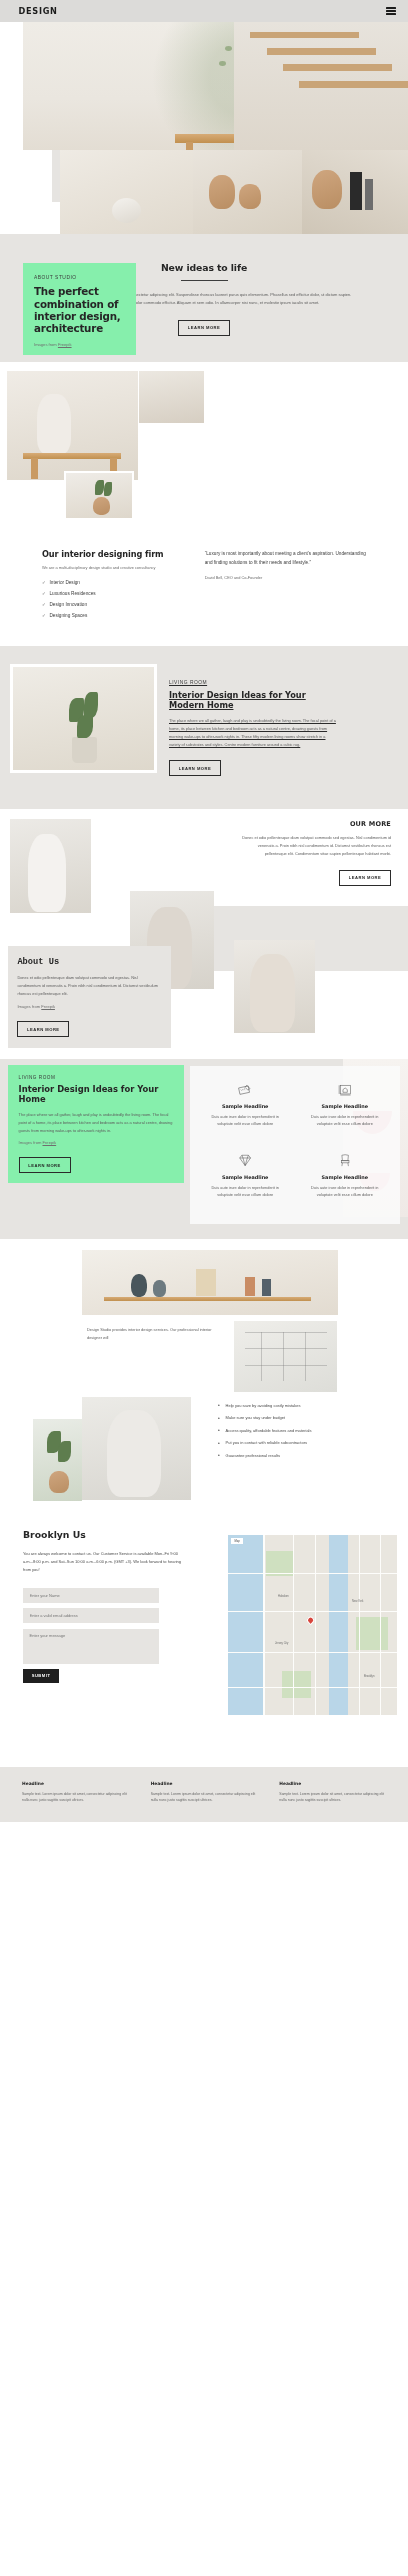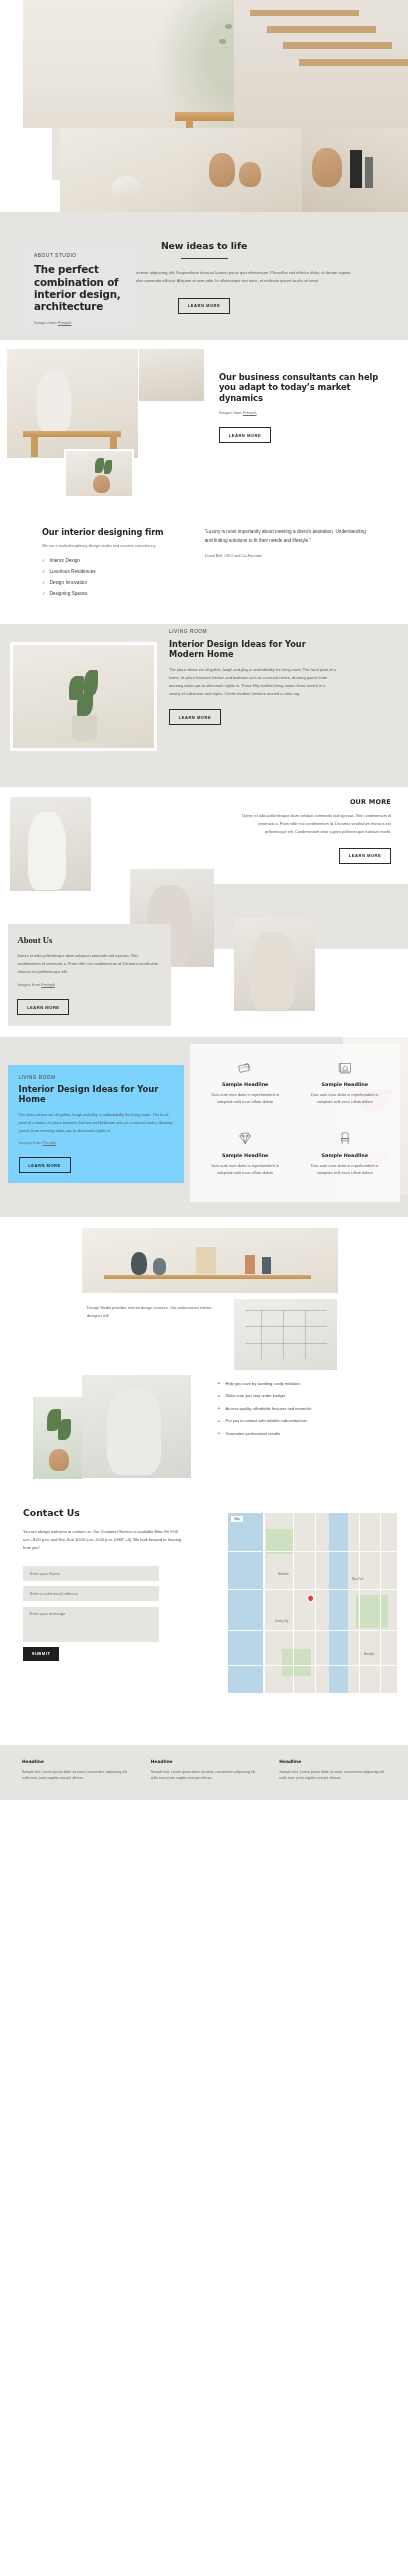--- a/index.html
+++ b/index.html
@@ -81,21 +81,21 @@
     position:absolute; left:302px; top:0; width:106px; height:84px;
     background: linear-gradient(200deg,#e4ded4,#cfc6b7);
   }
   .orb { position:absolute; border-radius:50%; background:linear-gradient(160deg,#f4f2ee,#ddd8cf); }
   .pot { position:absolute; border-radius:46% 46% 40% 40%; background:linear-gradient(160deg,#cfa67f,#b98e63); }
   .blackbox { position:absolute; background:#2a2a2a; }
 
   
   .about-card {
     position:absolute; left:23px; top:241px; width:113px; min-height:83px;
-    background:#e5e5e5; padding:12px 11px 8.7px 11px; z-index:5;
+    background:#86efac; padding:12px 11px 8.7px 11px; z-index:5;
   }
   .eyebrow {
     font-size: 4.9px; letter-spacing: 0.5px; color:#3b3b3b; margin-bottom:5.4px;
     font-family:"Liberation Sans", sans-serif;
   }
   h1.big {
     font-family:"DejaVu Sans", sans-serif;
     font-weight: bold;
     font-size: 10.3px;
     line-height: 1.18;
@@ -169,21 +169,21 @@
 
   
   .s-living { position:relative; background:#e6e4e1; height:163px; }
   .living-img {
     position:absolute; left:9.8px; top:18.5px; width:147px; height:109px;
     background:linear-gradient(170deg,#efece6,#ded8cc);
     border:3.3px solid #fff;
   }
   .plant-pot{position:absolute;background:#d8d3c8;border-radius:2.2px 2.2px 5.4px 5.4px;}
   .plant-leaf{position:absolute;background:#5e7d4e;border-radius:50% 10% 50% 10%;}
-  .living-text { position:absolute; left:169px; top:5px; width:167px; }
+  .living-text { position:absolute; left:169px; top:34px; width:167px;text-decoration:underline; }
   .living-text h2 {
     font-family:"DejaVu Sans", sans-serif; font-weight:bold;
     font-size:8.2px; line-height:1.24; color:#262626; margin:4.4px 0 6.5px;
   }
   .living-text p.body { text-align:left; font-size:3.9px; line-height:2.0; }
 
   
   .s-team { position:relative; background:#fff; height:250px; }
   .team-p1 {
     position:absolute; left:9.8px; top:9.8px; width:81px; height:94px;
@@ -204,28 +204,28 @@
   }
   .team-right p.body { text-align:right; font-size:3.9px; line-height:2.0; }
   .team-grayband {
     position:absolute; left:169px; top:97px; width:239px; height:65px; background:#e6e4e1;
   }
   .aboutus {
     position:absolute; left:7.6px; top:137px; width:163px; padding:11px 9.8px;
     background:#e6e4e1;
   }
   .aboutus h2 {
-    font-family:Liberation Serif, serif; font-weight:bold;
+    font-family:Liberation Mono, monospace; font-weight:bold;
     font-size:8.7px; color:#262626; margin-bottom:7.6px;
   }
   .aboutus p.body { text-align:left; font-size:3.9px; line-height:2.0; }
 
   
   .s-features { position:relative; background:#e6e4e1; height:180px; }
-  .feat-left { position:absolute; left:7.6px; top:28px; width:176px; padding:9.8px 11px; background:#7dd3fc; }
+  .feat-left { position:absolute; left:7.6px; top:6px; width:176px; padding:9.8px 11px; background:#86efac; }
   .feat-left .eyebrow { font-size:4.7px; letter-spacing:0.5px; margin-bottom:4.4px; }
   .feat-left h2 {
     font-family:"DejaVu Sans", sans-serif; font-weight:bold;
     font-size:8.4px; line-height:1.24; color:#262626; margin-bottom:6.5px;
   }
   .feat-left p.body { text-align:left; font-size:3.9px; line-height:2.0; }
   .feat-grid {
     position:absolute; left:190px; top:7.6px; width:210px; height:158px;
     background:rgba(250,250,250,.88);
     display:grid; grid-template-columns:1fr 1fr; gap:0;
@@ -314,20 +314,28 @@
     font-family:"DejaVu Sans", sans-serif; font-weight:bold;
     font-size:4.4px; color:#222; margin-bottom:4.9px;
   }
   .fcol p { font-size:3.5px; line-height:1.85; color:#666; }
 </style>
 </head>
 <body>
 
 <div class="page">
 
+  <div class="site-header">
+    <div class="logo">DESIGN</div>
+    <div class="burger">
+      <span></span>
+        <span></span>
+        <span></span>
+    </div>
+  </div>
 
   <div class="hero">
     <div class="hero-img">
       <div class="branch" style="left:213px;top:19.6px;height:47px;transform:rotate(18deg);"></div>
       <div class="branch" style="left:256px;top:16.3px;height:51px;transform:rotate(-16deg);"></div>
       <div class="leafdot" style="left:202px;top:24px;width:7px;height:4.9px;"></div>
       <div class="leafdot" style="left:211px;top:15.2px;width:6px;height:4.4px;"></div>
       <div class="leafdot" style="left:220px;top:30.5px;width:7.6px;height:5.4px;"></div>
       <div class="leafdot" style="left:196px;top:39px;width:6.5px;height:4.9px;"></div>
       <div class="leafdot" style="left:228px;top:44px;width:7px;height:4.9px;"></div>
@@ -391,27 +399,20 @@
       <div class="woman-fig" style="left:30.5px;top:23px;width:34px;height:60px;background:#f0ece7;"></div>
       <div class="table-top" style="left:16.3px;top:82px;width:98px;height:5.4px;"></div>
       <div class="table-leg" style="left:24px;top:87px;height:20.7px;"></div>
       <div class="table-leg" style="left:103px;top:87px;height:20.7px;"></div>
     </div>
     <div class="c-img-right"></div>
     <div class="c-img-small">
       <div class="pot" style="left:27px;top:24px;width:17.4px;height:18.5px;"></div>
       <div class="plant-leaf" style="left:29px;top:7.6px;width:8.7px;height:15.2px;"></div>
       <div class="plant-leaf" style="left:38px;top:9.8px;width:7.6px;height:14px;"></div>
-    </div>
-    <div class="c-text">
-      <h2 class="lead">Our business consultants can help you adapt to today’s market dynamics</h2>
-      <div class="imgcredit">
-        <span>Images from </span><a href="#">Freepik</a>
-      </div>
-      <button class="btn">LEARN MORE</button>
     </div>
   </div>
 
   <div class="s-firm">
     <div class="firm-left">
       <h2 class="firm">Our interior designing firm</h2>
       <div class="firm-sub">We are a multi-disciplinary design studio and creative consultancy</div>
       <ul class="checks">
         <li>
             <span class="chk">✓</span>
@@ -578,21 +579,21 @@
         <li>Make sure you stay under budget</li>
         <li>Access quality, affordable features and materials</li>
         <li>Put you in contact with reliable subcontractors</li>
         <li>Guarantee professional results</li>
       </ul>
     </div>
   </div>
 
   <div class="s-contact">
     <div class="contact-left">
-      <h2>Contact Us</h2>
+      <h2>Brooklyn Us</h2>
       <p>You are always welcome to contact us. Our Customer Service is available Mon–Fri 9:00 a.m.–8:00 p.m. and Sat–Sun 10:00 a.m.–6:00 p.m. (GMT +3). We look forward to hearing from you!</p>
       <input class="field" type="text" placeholder="Enter your Name" style="">
       <input class="field" type="email" placeholder="Enter a valid email address" style="">
       <textarea class="field" placeholder="Enter your message" style=""></textarea>
       <button class="submit">SUBMIT</button>
     </div>
 
     <div class="map">
       <div class="map-water" style="left:0;top:0;width:35px;height:180px;"></div>
       <div class="map-water" style="left:101px;top:0;width:18.5px;height:180px;"></div>

